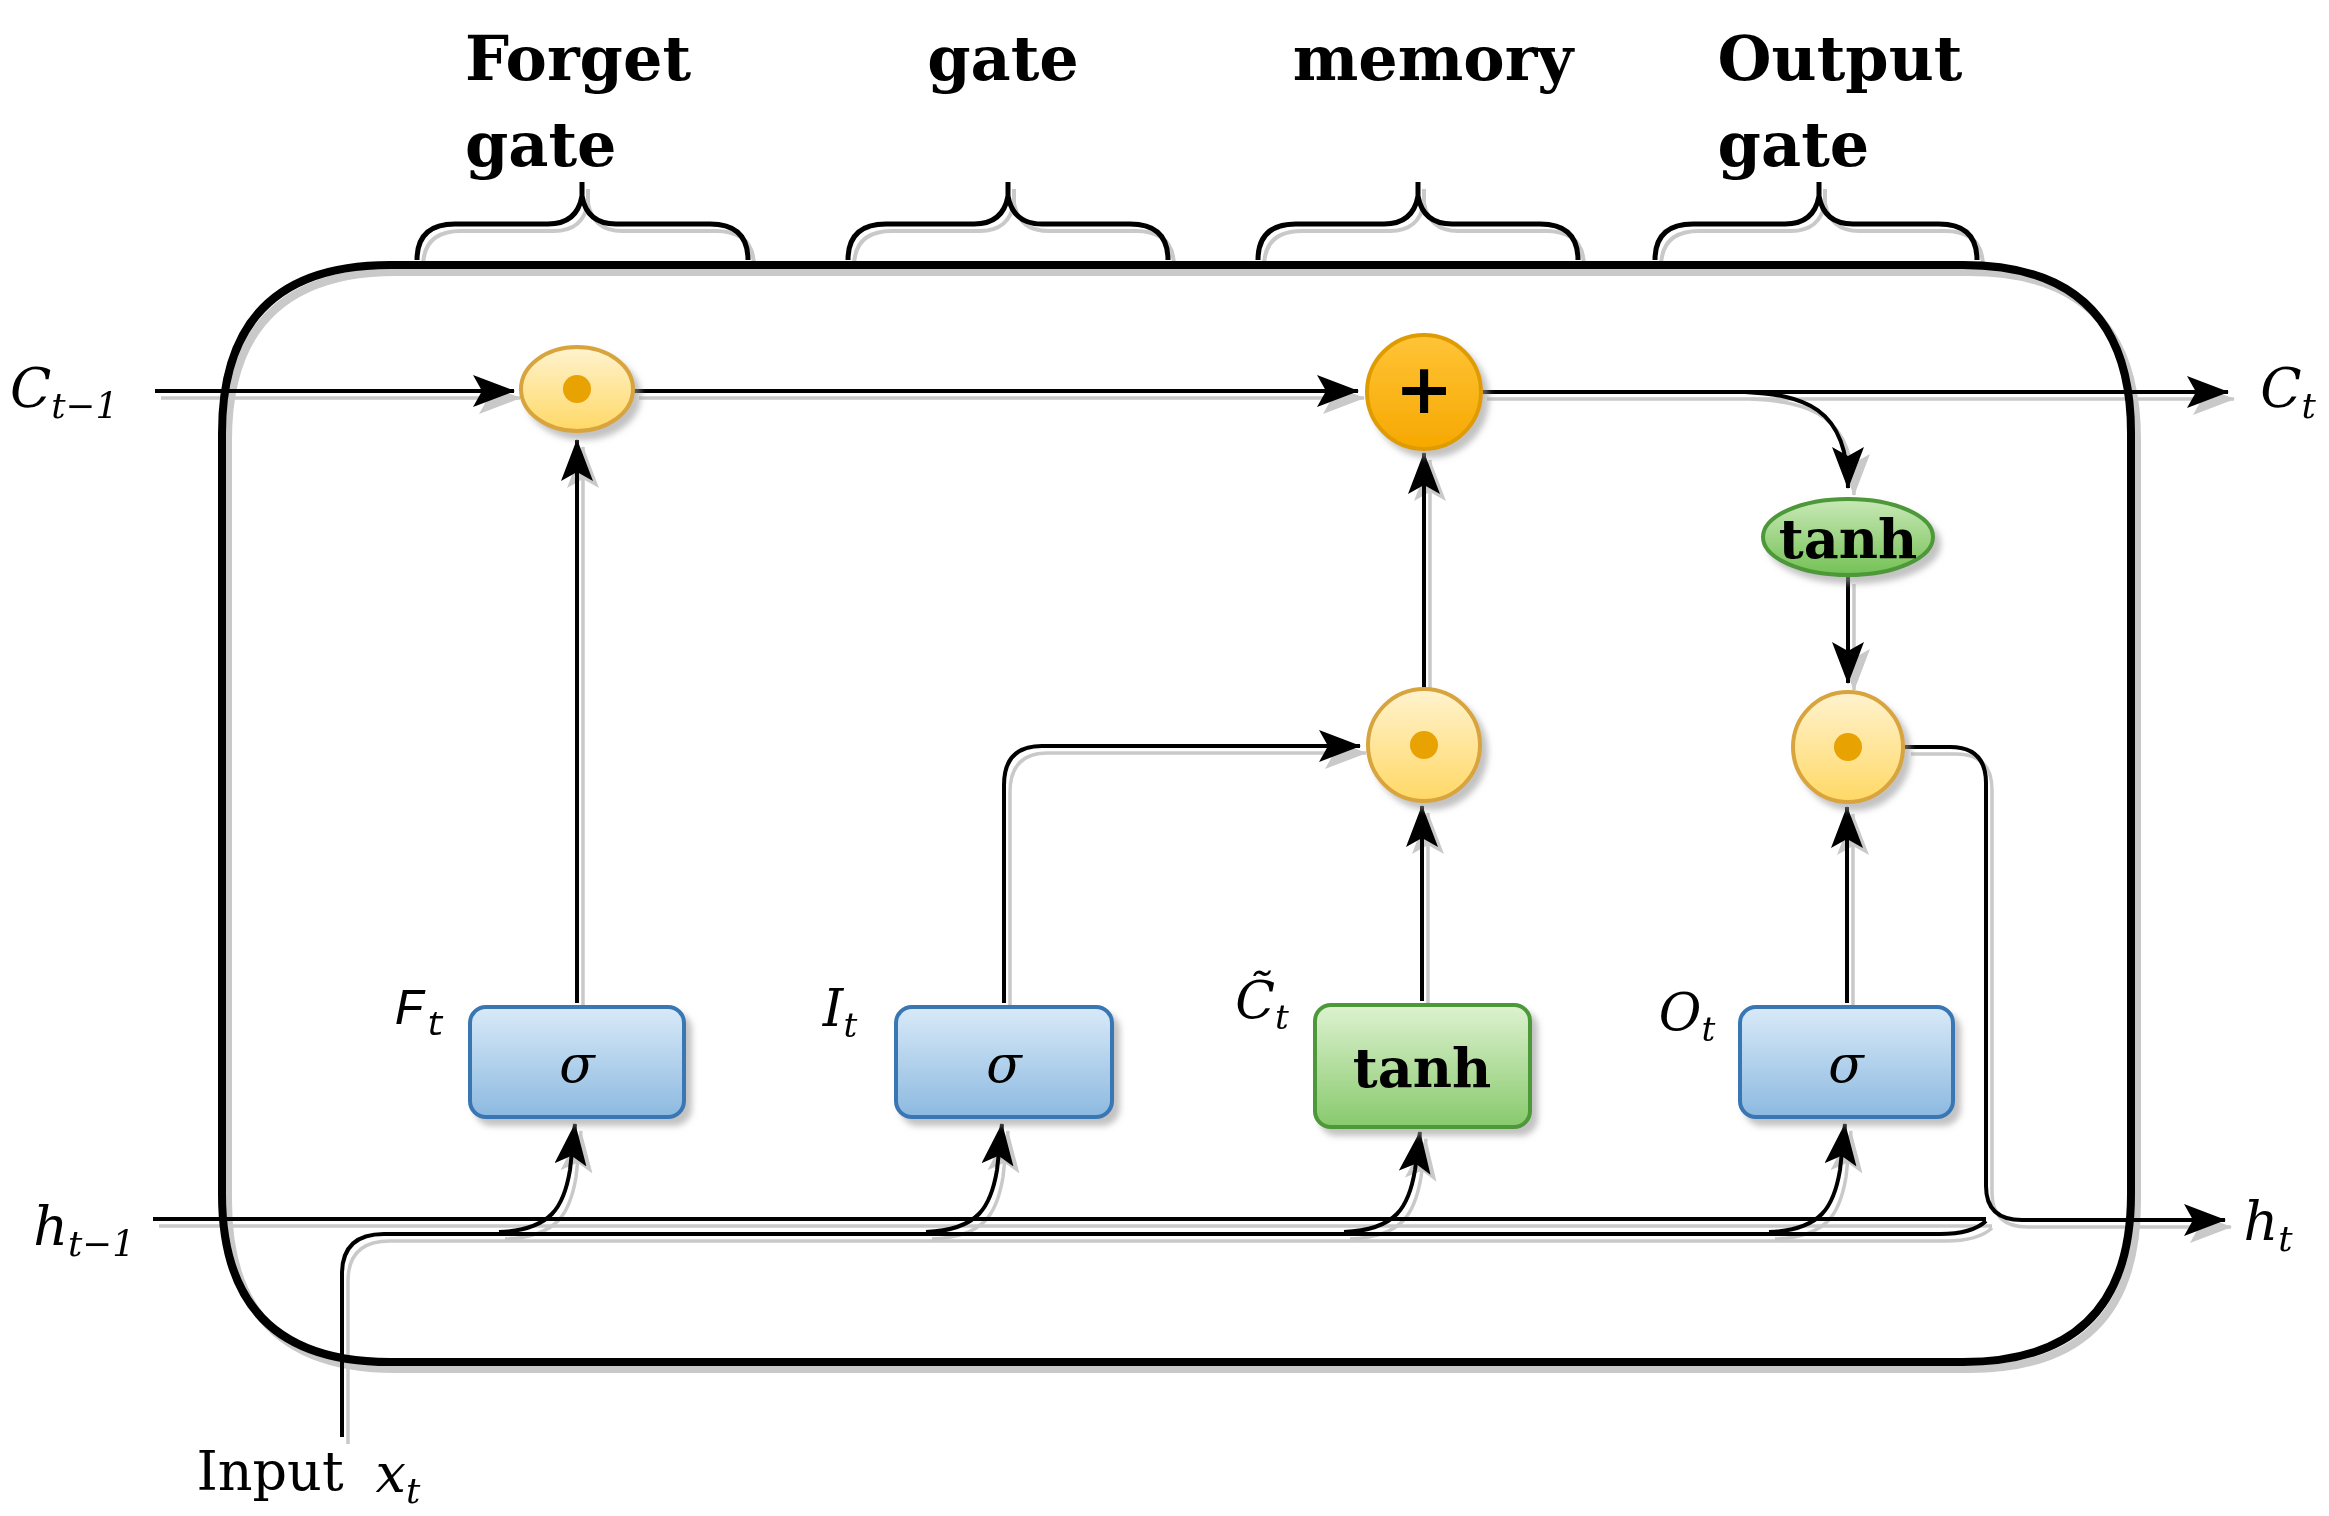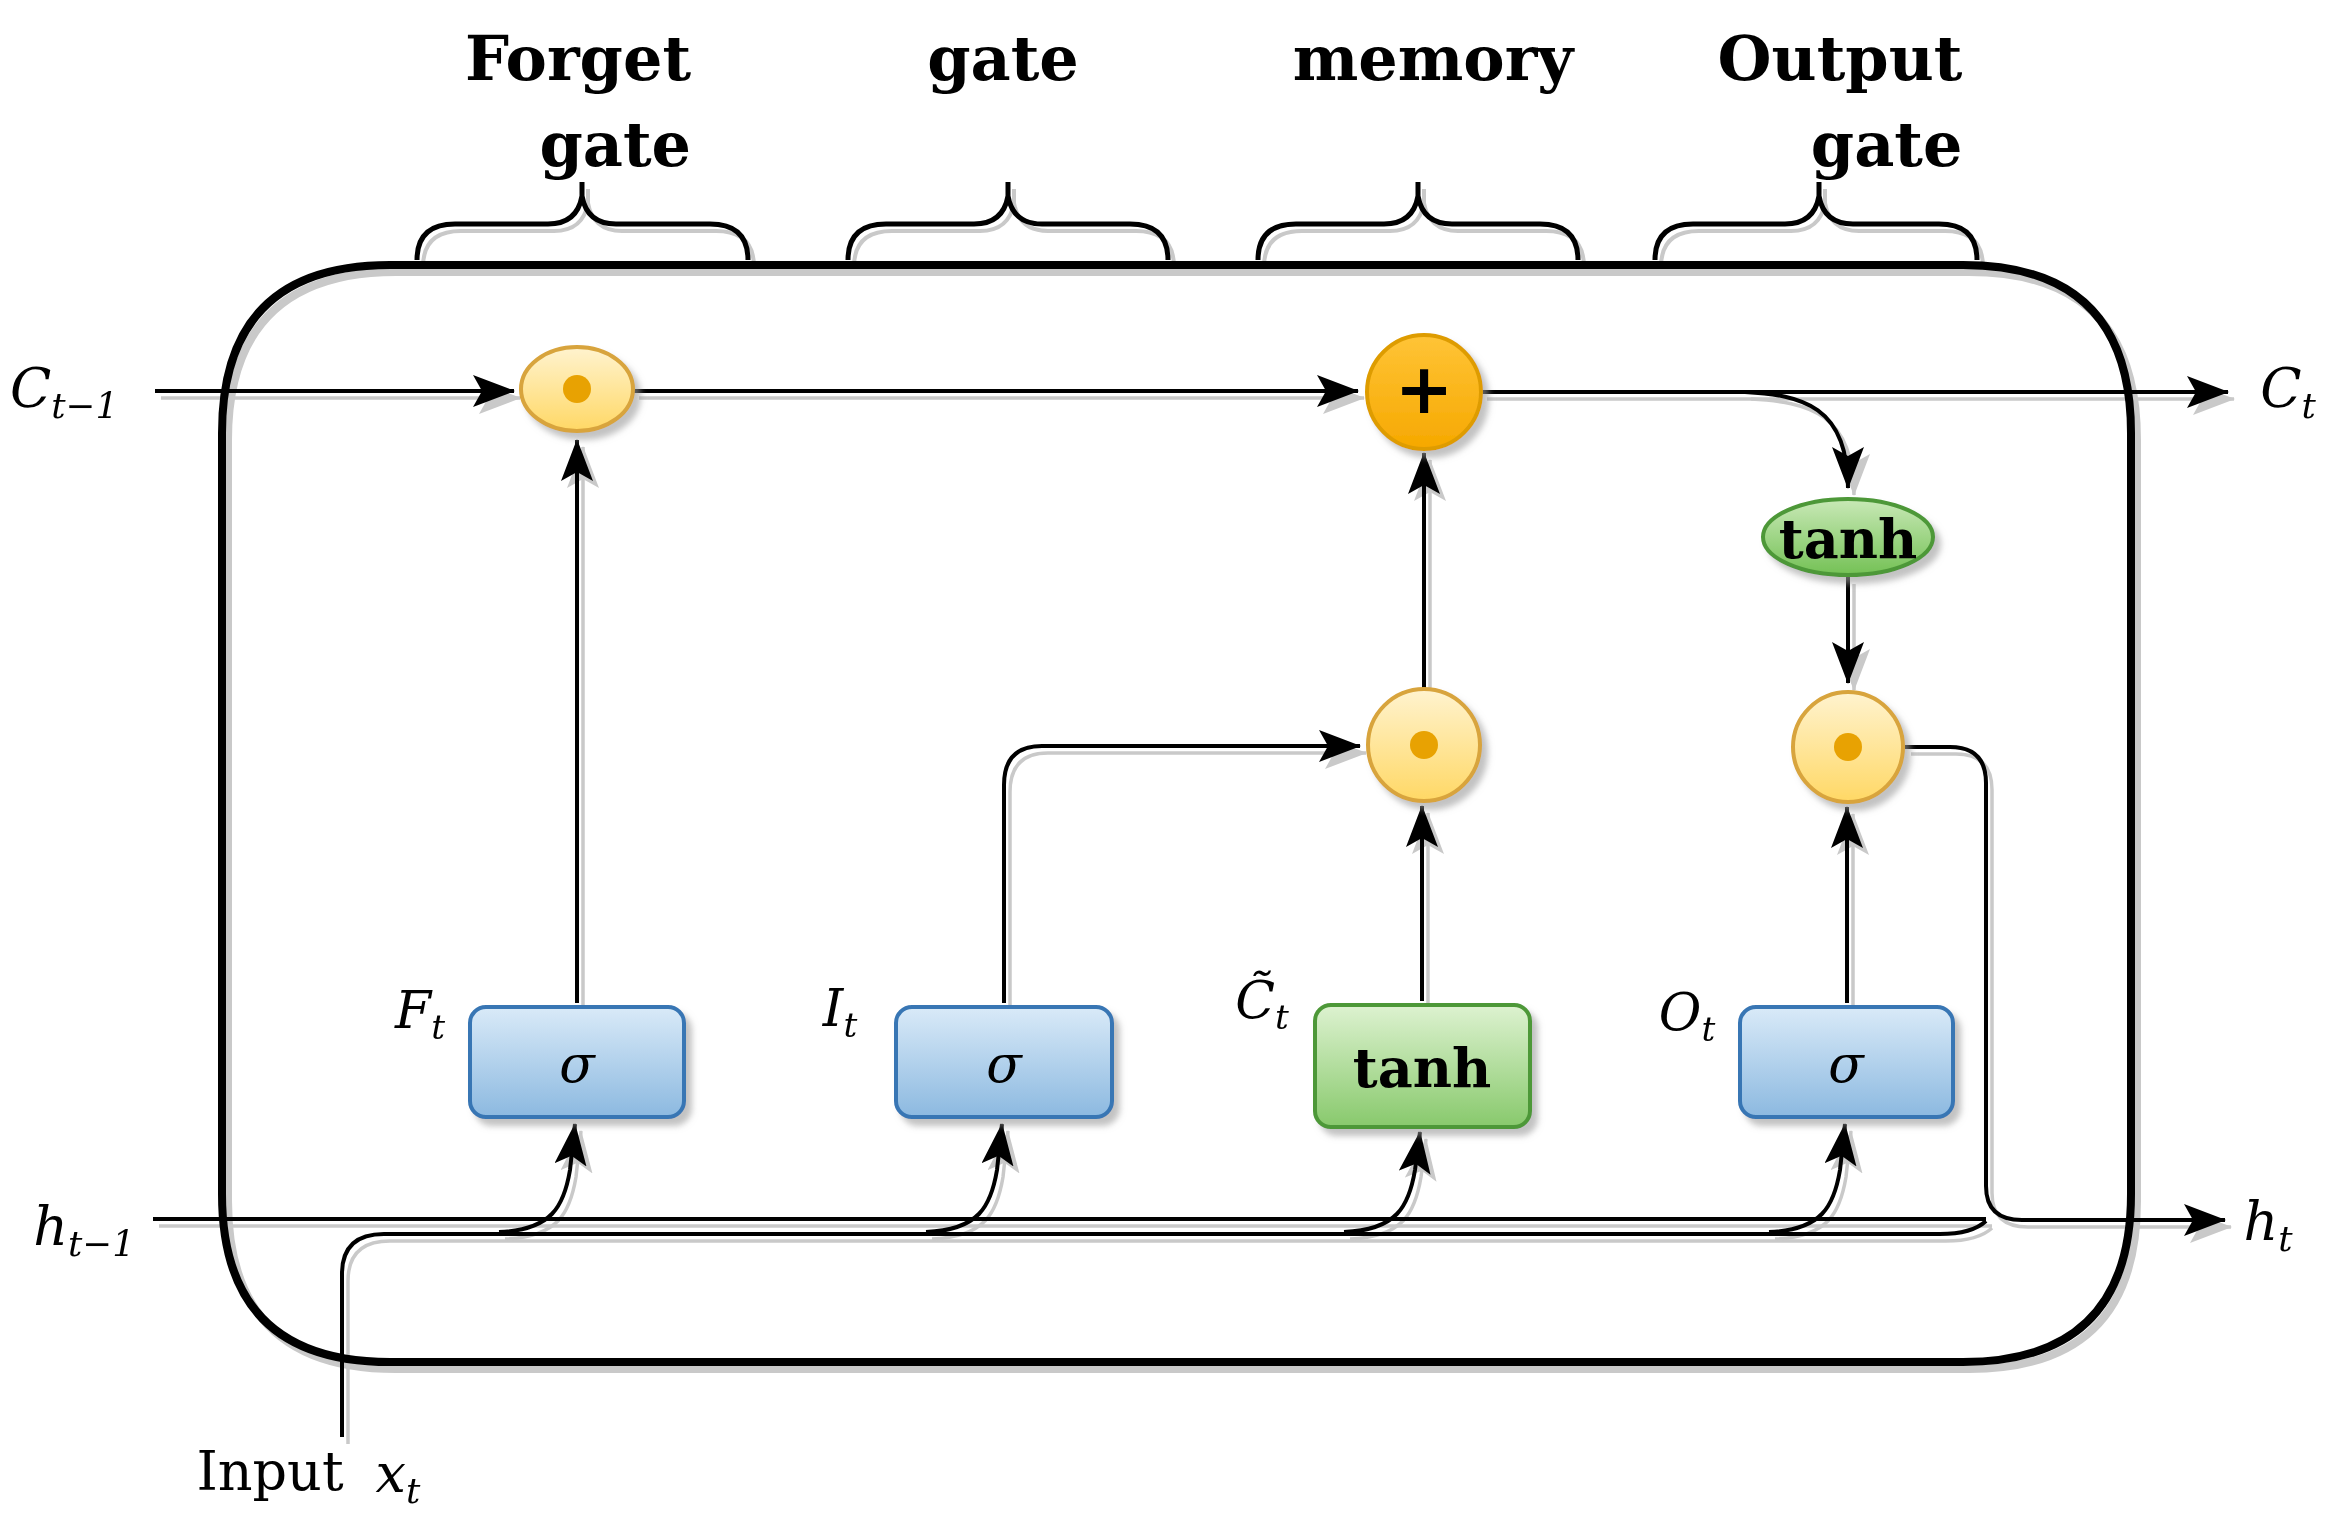--- a/index.html
+++ b/index.html
@@ -20,21 +20,21 @@
   #conns-shadow path{fill:none;stroke:var(--line_shadow);stroke-width:3.5;}
   #conns-shadow path.thick{stroke-width:8;}
   #conns-shadow path.brace{stroke-width:4;}
   #conns-shadow path.ar{marker-end:url(#ah-g);}
 
   
   .lbl{position:absolute;transform:translate(-50%,-50%);white-space:nowrap;color:var(--text);}
   .gate-lbl{
     position:absolute;transform:translate(-50%,0);
     font:700 62px/86px "DejaVu Serif", serif;
-    text-align:right;color:var(--text);white-space:nowrap;
+    text-align:left;color:var(--text);white-space:nowrap;
   }
   .var-lbl{font:italic 52px "DejaVu Serif", serif;}
   .var-lbl sub,.io-lbl sub{font-size:0.66em;font-style:italic;line-height:0;}
   .io-lbl{font:italic 54px "DejaVu Serif", serif;}
   .word-lbl{font:400 54px "DejaVu Serif", serif;}
   .sigma-lbl{font:italic 52px "DejaVu Serif", serif;}
   .tanh-lbl{font:700 54px "DejaVu Serif", serif;}
   .plus-lbl{font:700 70px "DejaVu Sans", sans-serif;}
 </style>
 </head>
@@ -185,21 +185,21 @@
   </div>
   <div class="lbl io-lbl" style="left:2268px;top:1221px;">
     <span>h</span><sub>t</sub>
   </div>
 
   <div class="lbl word-lbl" style="left:270px;top:1471px;">Input</div>
   <div class="lbl io-lbl" style="left:398px;top:1473px;">
     <span>x</span><sub>t</sub>
   </div>
 
-  <div class="lbl var-lbl" style="left:420px;top:1010px;">
+  <div class="lbl var-lbl" style="left:420px;top:1010px;font-family:Liberation Mono, monospace;">
     <span>F</span><sub>t</sub>
   </div>
   <div class="lbl var-lbl" style="left:840px;top:1008px;">
     <span>I</span><sub>t</sub>
   </div>
   <div class="lbl var-lbl" style="left:1262px;top:1000px;">
     <span>C̃</span><sub>t</sub>
   </div>
   <div class="lbl var-lbl" style="left:1687px;top:1012px;">
     <span>O</span><sub>t</sub>

